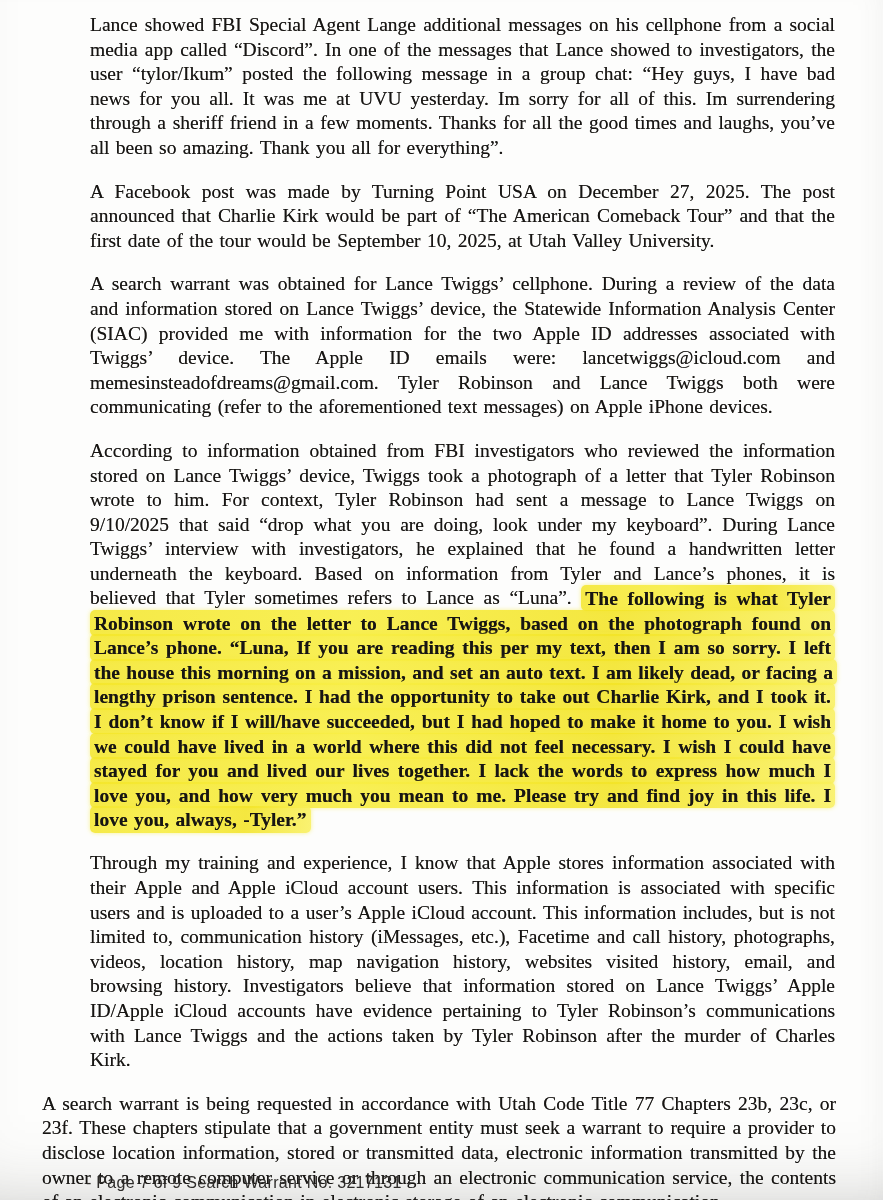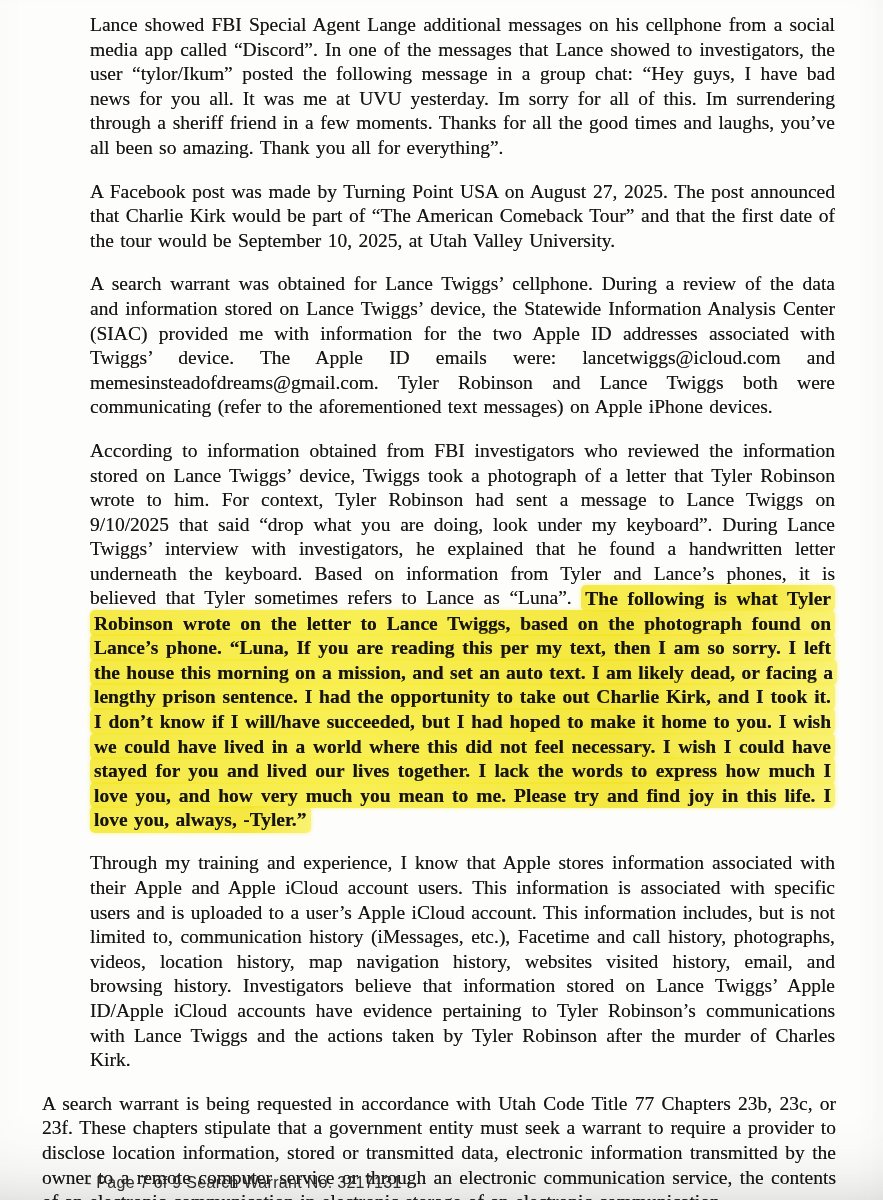--- a/index.html
+++ b/index.html
@@ -60,20 +60,20 @@
     color: #2e2c2a;
     letter-spacing: 0.3px;
   }
 </style>
 </head>
 <body>
 
 <div class="page">
   <div class="doc-body">
       <p class="para indent"><span class="">Lance showed FBI Special Agent Lange additional messages on his cellphone from a social media app called “Discord”. In one of the messages that Lance showed to investigators, the user “tylor/Ikum” posted the following message in a group chat: “Hey guys, I have bad news for you all. It was me at UVU yesterday. Im sorry for all of this. Im surrendering through a sheriff friend in a few moments. Thanks for all the good times and laughs, you’ve all been so amazing. Thank you all for everything”.</span></p>
-      <p class="para indent"><span class="">A Facebook post was made by Turning Point USA on August 27, 2025. The post announced that Charlie Kirk would be part of “The American Comeback Tour” and that the first date of the tour would be September 10, 2025, at Utah Valley University.</span></p>
+      <p class="para indent"><span class="">A Facebook post was made by Turning Point USA on December 27, 2025. The post announced that Charlie Kirk would be part of “The American Comeback Tour” and that the first date of the tour would be September 10, 2025, at Utah Valley University.</span></p>
       <p class="para indent"><span class="">A search warrant was obtained for Lance Twiggs’ cellphone. During a review of the data and information stored on Lance Twiggs’ device, the Statewide Information Analysis Center (SIAC) provided me with information for the two Apple ID addresses associated with Twiggs’ device. The Apple ID emails were: lancetwiggs@icloud.com and memesinsteadofdreams@gmail.com. Tyler Robinson and Lance Twiggs both were communicating (refer to the aforementioned text messages) on Apple iPhone devices.</span></p>
       <p class="para indent"><span class="">According to information obtained from FBI investigators who reviewed the information stored on Lance Twiggs’ device, Twiggs took a photograph of a letter that Tyler Robinson wrote to him. For context, Tyler Robinson had sent a message to Lance Twiggs on 9/10/2025 that said “drop what you are doing, look under my keyboard”. During Lance Twiggs’ interview with investigators, he explained that he found a handwritten letter underneath the keyboard. Based on information from Tyler and Lance’s phones, it is believed that Tyler sometimes refers to Lance as “Luna”. </span><span class="hl">The following is what Tyler Robinson wrote on the letter to Lance Twiggs, based on the photograph found on Lance’s phone. “Luna, If you are reading this per my text, then I am so sorry. I left the house this morning on a mission, and set an auto text. I am likely dead, or facing a lengthy prison sentence. I had the opportunity to take out Charlie Kirk, and I took it. I don’t know if I will/have succeeded, but I had hoped to make it home to you. I wish we could have lived in a world where this did not feel necessary. I wish I could have stayed for you and lived our lives together. I lack the words to express how much I love you, and how very much you mean to me. Please try and find joy in this life. I love you, always, -Tyler.”</span></p>
       <p class="para indent"><span class="">Through my training and experience, I know that Apple stores information associated with their Apple and Apple iCloud account users. This information is associated with specific users and is uploaded to a user’s Apple iCloud account. This information includes, but is not limited to, communication history (iMessages, etc.), Facetime and call history, photographs, videos, location history, map navigation history, websites visited history, email, and browsing history. Investigators believe that information stored on Lance Twiggs’ Apple ID/Apple iCloud accounts have evidence pertaining to Tyler Robinson’s communications with Lance Twiggs and the actions taken by Tyler Robinson after the murder of Charles Kirk.</span></p>
       <p class="para"><span class="">A search warrant is being requested in accordance with Utah Code Title 77 Chapters 23b, 23c, or 23f. These chapters stipulate that a government entity must seek a warrant to require a provider to disclose location information, stored or transmitted data, electronic information transmitted by the owner to a remote computer service or through an electronic communication service, the contents of an electronic communication in electronic storage of an electronic communication</span></p>
     </div>
   <div class="footer">- Page 7 of 9 Search Warrant No. 3217131 -</div>
 </div>
 
 </body></html>

